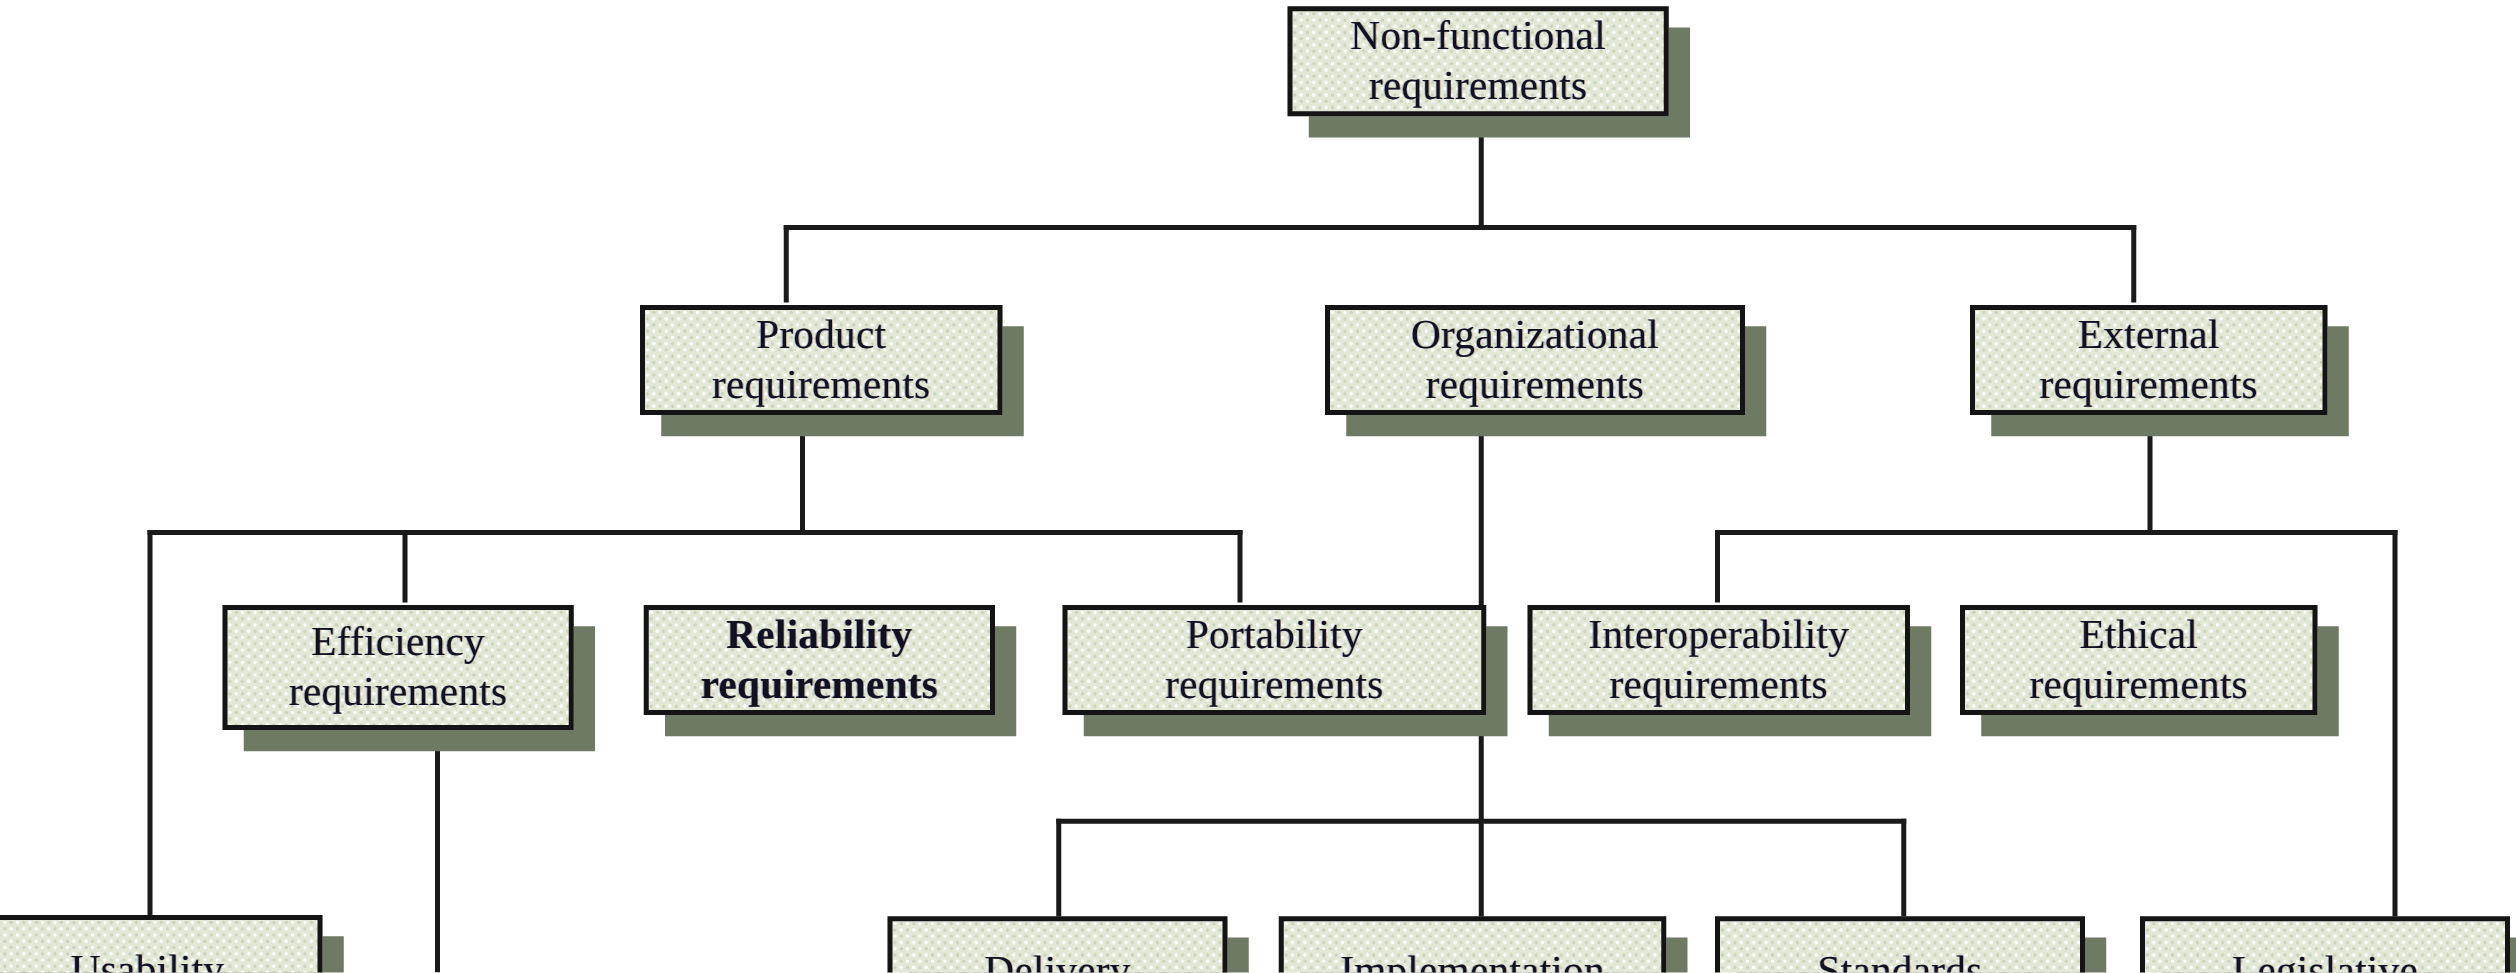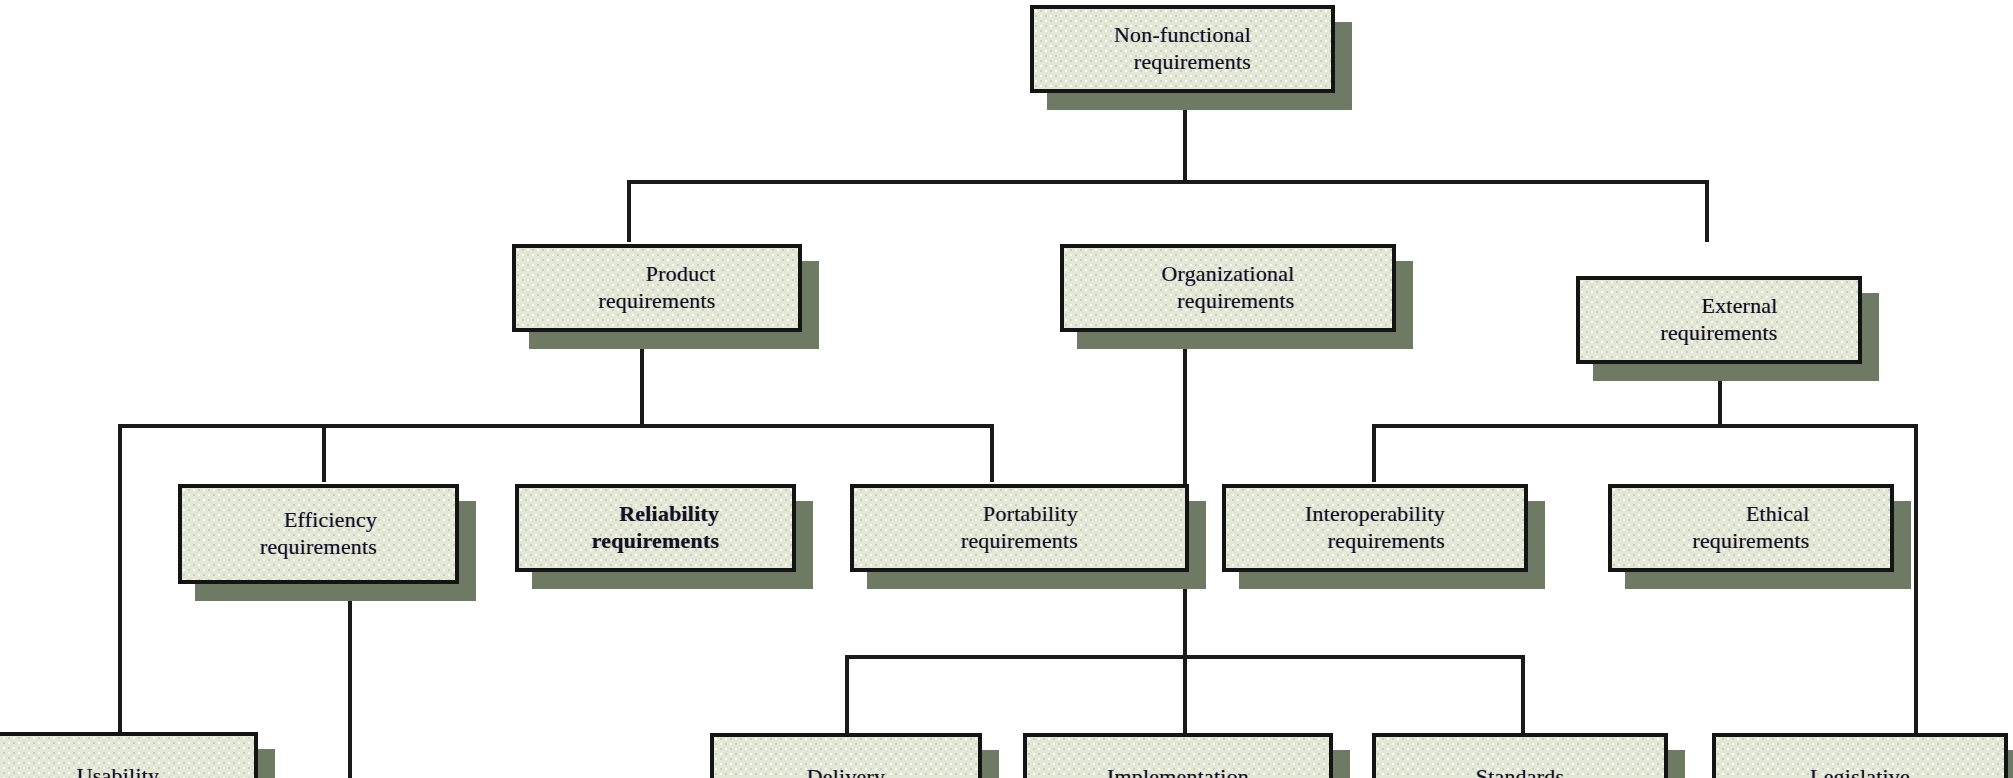--- a/index.html
+++ b/index.html
@@ -27,23 +27,23 @@
       radial-gradient(circle at 2px 2px, rgba(255,255,255,.95) 1.3px, transparent 1.6px),
       radial-gradient(circle at 7px 7px, rgba(255,255,255,.85) 1.3px, transparent 1.6px),
       radial-gradient(circle at 2px 7px, rgba(180,192,162,.55) 1.1px, transparent 1.5px),
       radial-gradient(circle at 7px 2px, rgba(180,192,162,.55) 1.1px, transparent 1.5px);
     background-size:10px 10px,10px 10px,10px 10px,10px 10px;
     display:flex;align-items:center;justify-content:center;
     overflow:hidden;
   }
   .node .label{
     position:relative;z-index:2;
-    text-align:right;
+    text-align:center;
     color:#111122;
-    font-size:22px;
+    font-size:33px;
     line-height:1.22;
     letter-spacing:.2px;
     white-space:pre-line;
     text-shadow:0.7px 0 0 rgba(120,60,20,.30), -0.7px 0 0 rgba(20,40,140,.30);
     padding:0 6px;
   }
   .node.cut .label{position:relative;top:0;}
 </style>
 </head>
 <body>
@@ -95,21 +95,21 @@
   </div>
 
   <div class="node" style="left:1036px; top:244px; width:336px; height:88px;margin-left:24px;">
     <div class="shadow"></div>
     <div class="boxface">
       <span class="label">Organizational
 requirements</span>
     </div>
   </div>
 
-  <div class="node" style="left:1576px; top:244px; width:286px; height:88px;margin-top:32px;">
+  <div class="node" style="left:1576px; top:244px; width:286px; height:88px;">
     <div class="shadow"></div>
     <div class="boxface">
       <span class="label">External
 requirements</span>
     </div>
   </div>
 
   <div class="node" style="left:178px; top:484px; width:281px; height:100px;">
     <div class="shadow"></div>
     <div class="boxface">
@@ -135,21 +135,21 @@
   </div>
 
   <div class="node" style="left:1222px; top:484px; width:306px; height:88px;border-radius:32px;">
     <div class="shadow"></div>
     <div class="boxface">
       <span class="label">Interoperability
 requirements</span>
     </div>
   </div>
 
-  <div class="node" style="left:1568px; top:484px; width:286px; height:88px;margin-left:40px;">
+  <div class="node" style="left:1568px; top:484px; width:286px; height:88px;">
     <div class="shadow"></div>
     <div class="boxface">
       <span class="label">Ethical
 requirements</span>
     </div>
   </div>
 
   <div class="node cut" style="left:-22px; top:732px; width:280px; height:88px;">
     <div class="shadow"></div>
     <div class="boxface">

